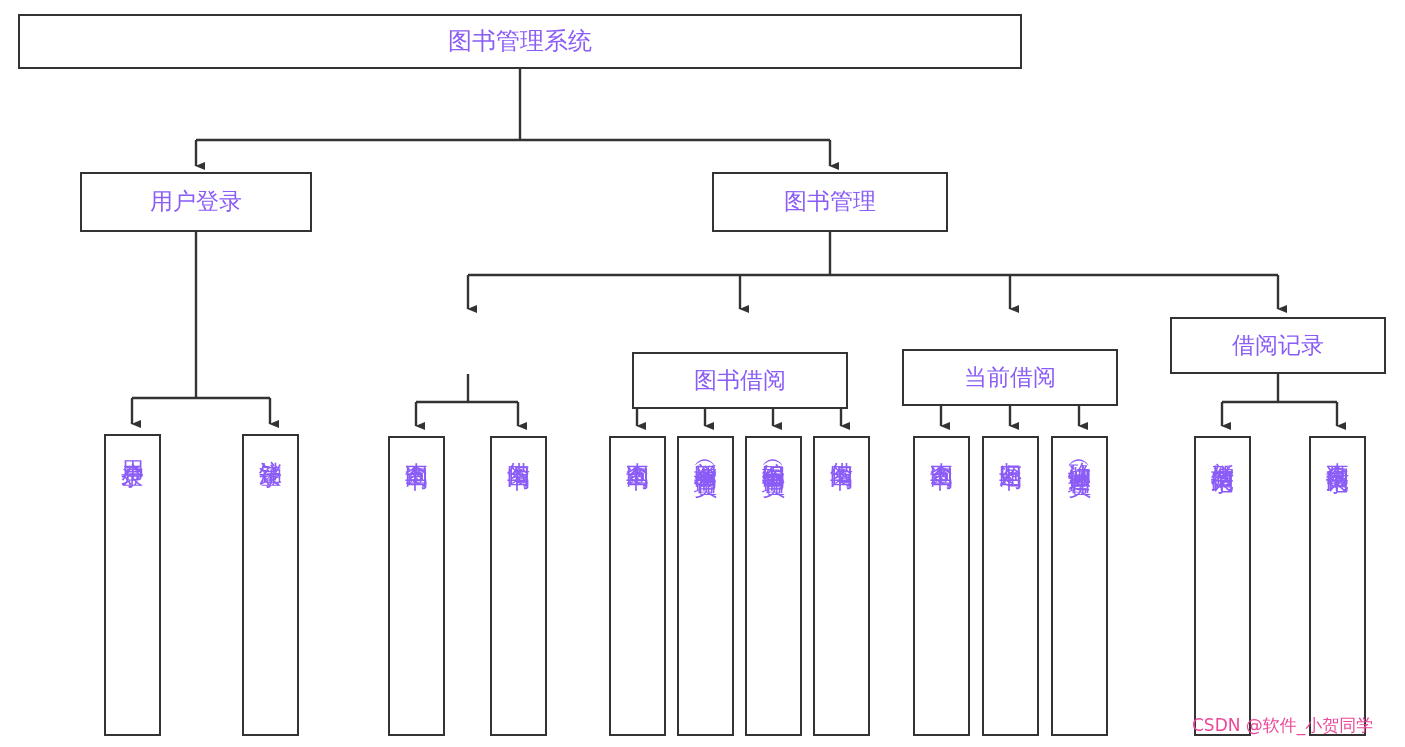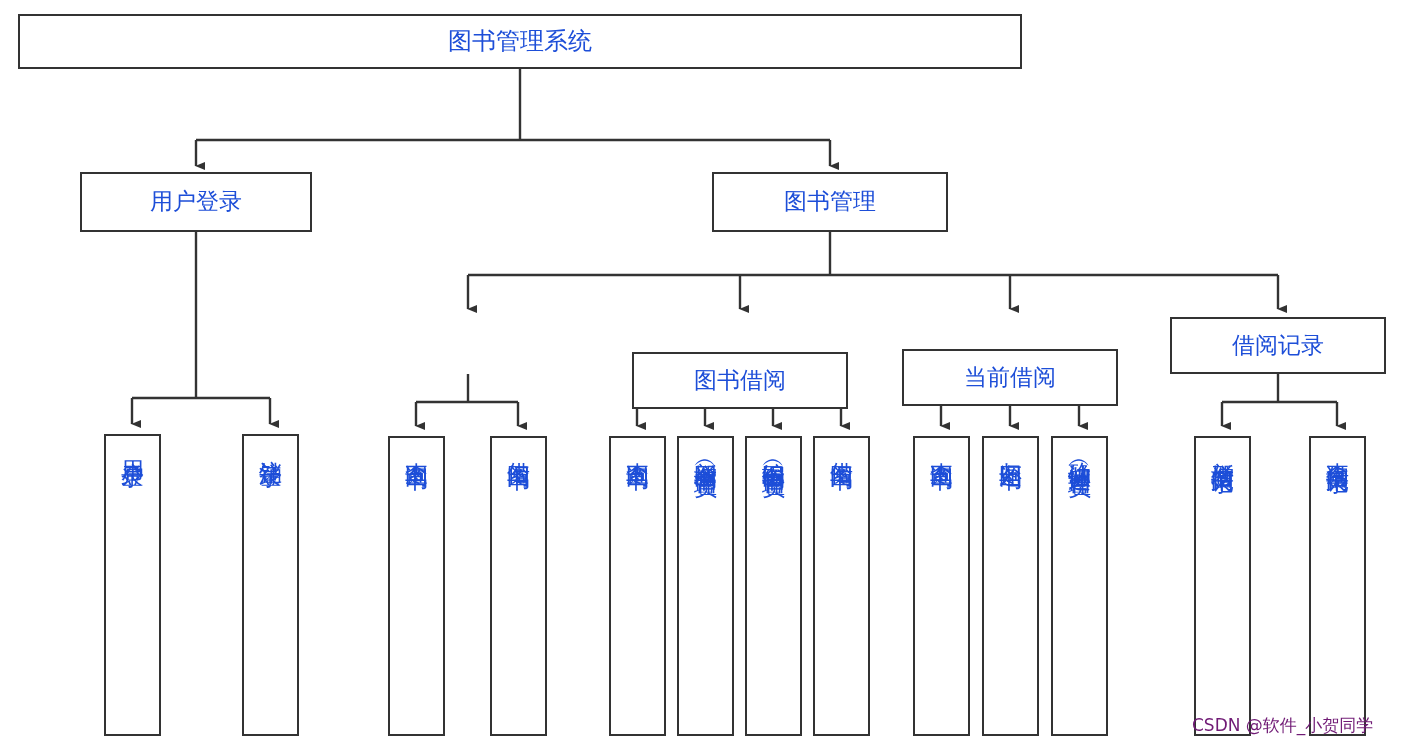--- a/index.html
+++ b/index.html
@@ -31,21 +31,21 @@
     border: 2.2px solid #333333;
     background: #ffffff;
     display: flex;
     align-items: center;
     justify-content: center;
     color: #3a3a3a;
     z-index: 2;
   }
   .node-label {
     display: block;
-    color: #1d4ed8;
+    color: #8b5cf6;
     line-height: 1.18;
     white-space: nowrap;
   }
   .node.horiz .node-label {
     writing-mode: horizontal-tb;
     font-size: 23px;
   }
   .node.vert {
     align-items: flex-start;
     padding-top: 6px;
@@ -55,21 +55,21 @@
     text-orientation: upright;
     font-size: 23px;
     letter-spacing: 2px;
   }
   .node.root .node-label { font-size: 24px; }
   #watermark {
     position: absolute;
     left: 1192px;
     top: 714px;
     font-size: 17px;
-    color: #701a75;
+    color: #ec4899;
     white-space: nowrap;
     z-index: 5;
     font-family: "DejaVu Sans", "Liberation Sans", sans-serif;
   }
 </style>
 </head>
 <body>
 
 <div id="diagram-root">
 

